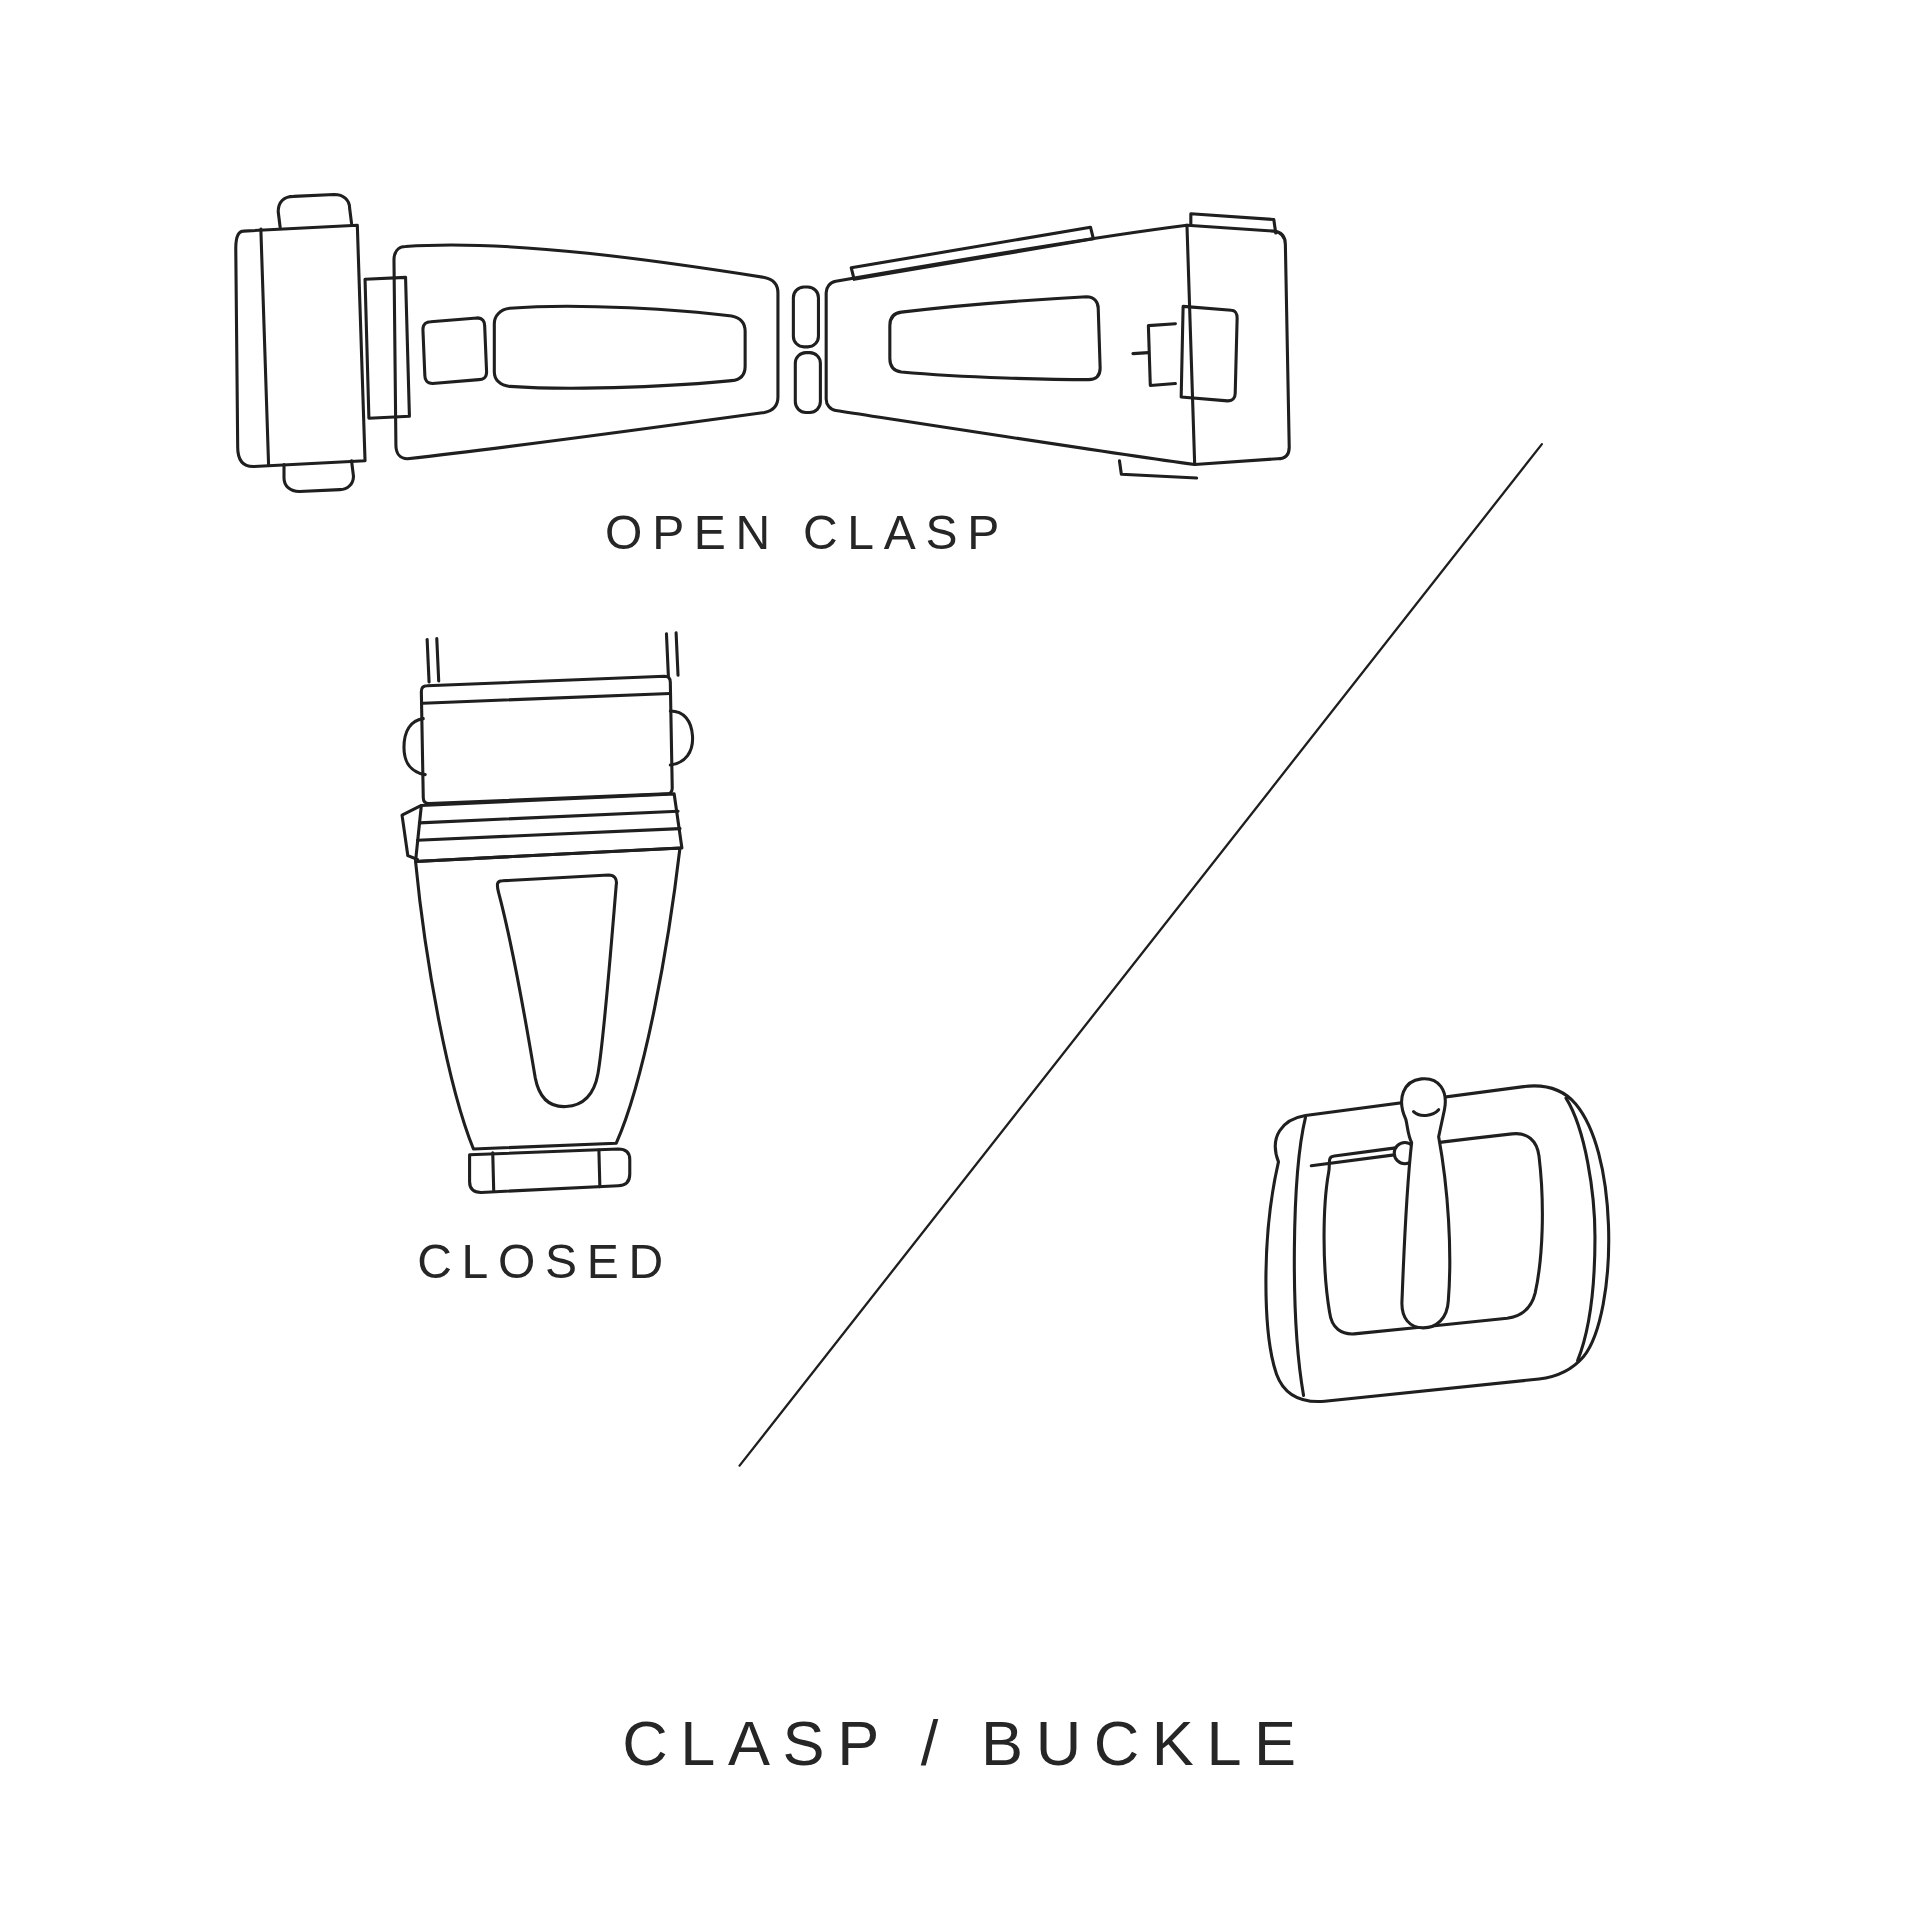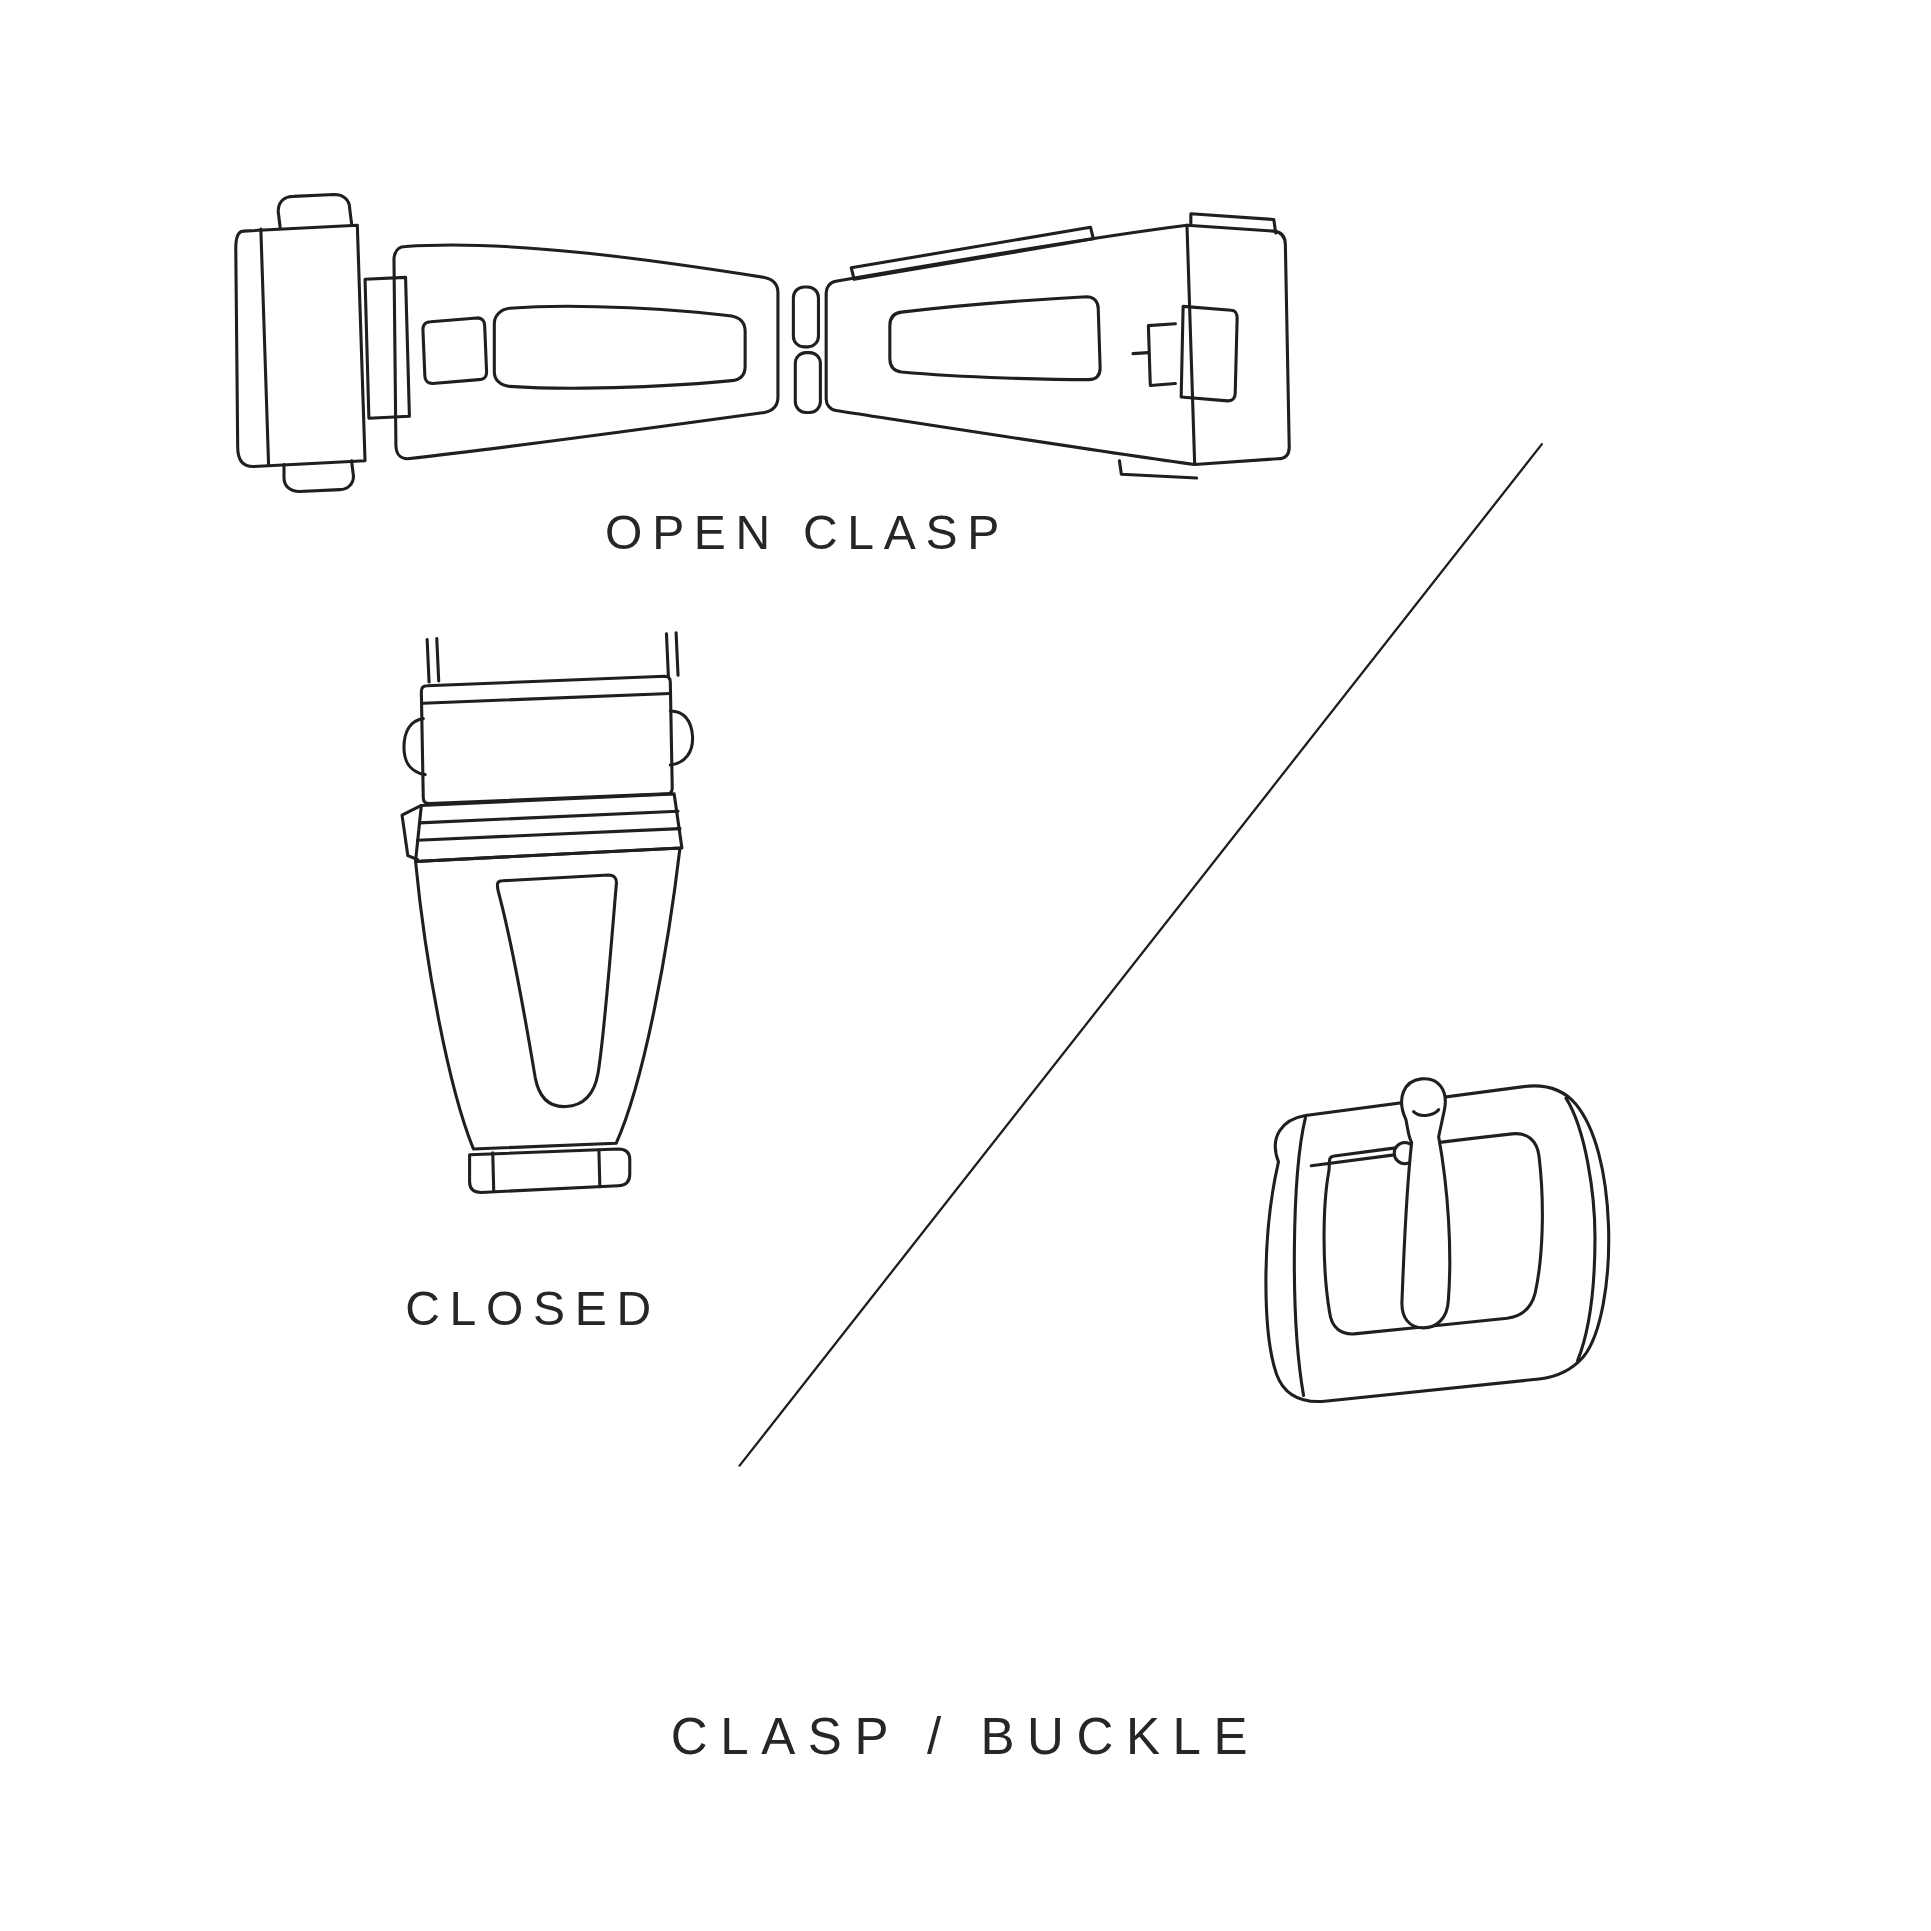--- a/index.html
+++ b/index.html
@@ -32,21 +32,21 @@
     letter-spacing:9.7px;
     font-weight:400;
     white-space:nowrap;
     transform:translateX(-50%);
   }
   .title{
     position:absolute;
     left:0;right:0;
     text-align:center;
     color:var(--text-color);
-    font-size:51px;
+    font-size:63px;
     letter-spacing:12.6px;
     font-weight:400;
     white-space:nowrap;
   }
 </style>
 </head>
 <body>
 
 <div class="canvas">
 
@@ -99,21 +99,21 @@
     <path class="stroke" d="M 56 186 L 36 196 L 42 238 L 52 242"></path>
 
     <path class="stroke" d="M 50 244 L 324 230 C 312 332 288 468 258 536 L 110 542 C 84 478 60 348 50 244 Z"></path>
     <path class="stroke" d="M 140 264 L 250 258 C 256 258 259 262 258 268 C 252 340 245 430 239 464 C 235 486 223 497 206 498 C 189 499 178 489 174 468 C 166 420 152 336 136 276 C 134 268 134 264 140 264 Z"></path>
 
     <path class="stroke" d="M 106 548 L 260 542 C 268 542 272 546 272 553 L 272 568 C 272 576 268 580 260 580 L 118 587 C 110 587 106 583 106 576 Z"></path>
     <path class="stroke" d="M 130 546 L 131 585"></path>
     <path class="stroke" d="M 240 543 L 241 581"></path>
   </svg>
 
-  <div class="label" style="left:533px;top:1234px;margin-top:47px;">CLOSED</div>
+  <div class="label" style="left:545px;top:1234px;">CLOSED</div>
 
   <svg class="abs" style="left:0;top:0;" width="1931" height="1931" viewBox="0 0 2000 2000">
     <line class="stroke thin" x1="1597" y1="460" x2="766" y2="1518"></line>
   </svg>
 
   <svg class="abs" style="left:1207px;top:1048px;" width="444" height="386" viewBox="0 0 460 400">
 
     <path class="stroke fill-white" d="M 74 118 C 64 92 78 74 102 70 L 328 40 C 352 37 370 44 382 58 C 402 82 414 128 416 184 C 418 242 408 298 390 320 C 378 334 362 341 344 343 L 122 366 C 98 368 80 360 72 338 C 58 298 56 196 74 118 Z"></path>
 
     <path class="stroke" d="M 132 112 C 190 104 262 95 316 89 C 332 87 342 96 344 112 C 350 162 348 218 340 254 C 336 270 326 278 311 280 C 262 285 206 291 155 296 C 139 298 129 290 127 274 C 119 227 120 162 126 129 C 128 119 124 113 132 112 Z"></path>

